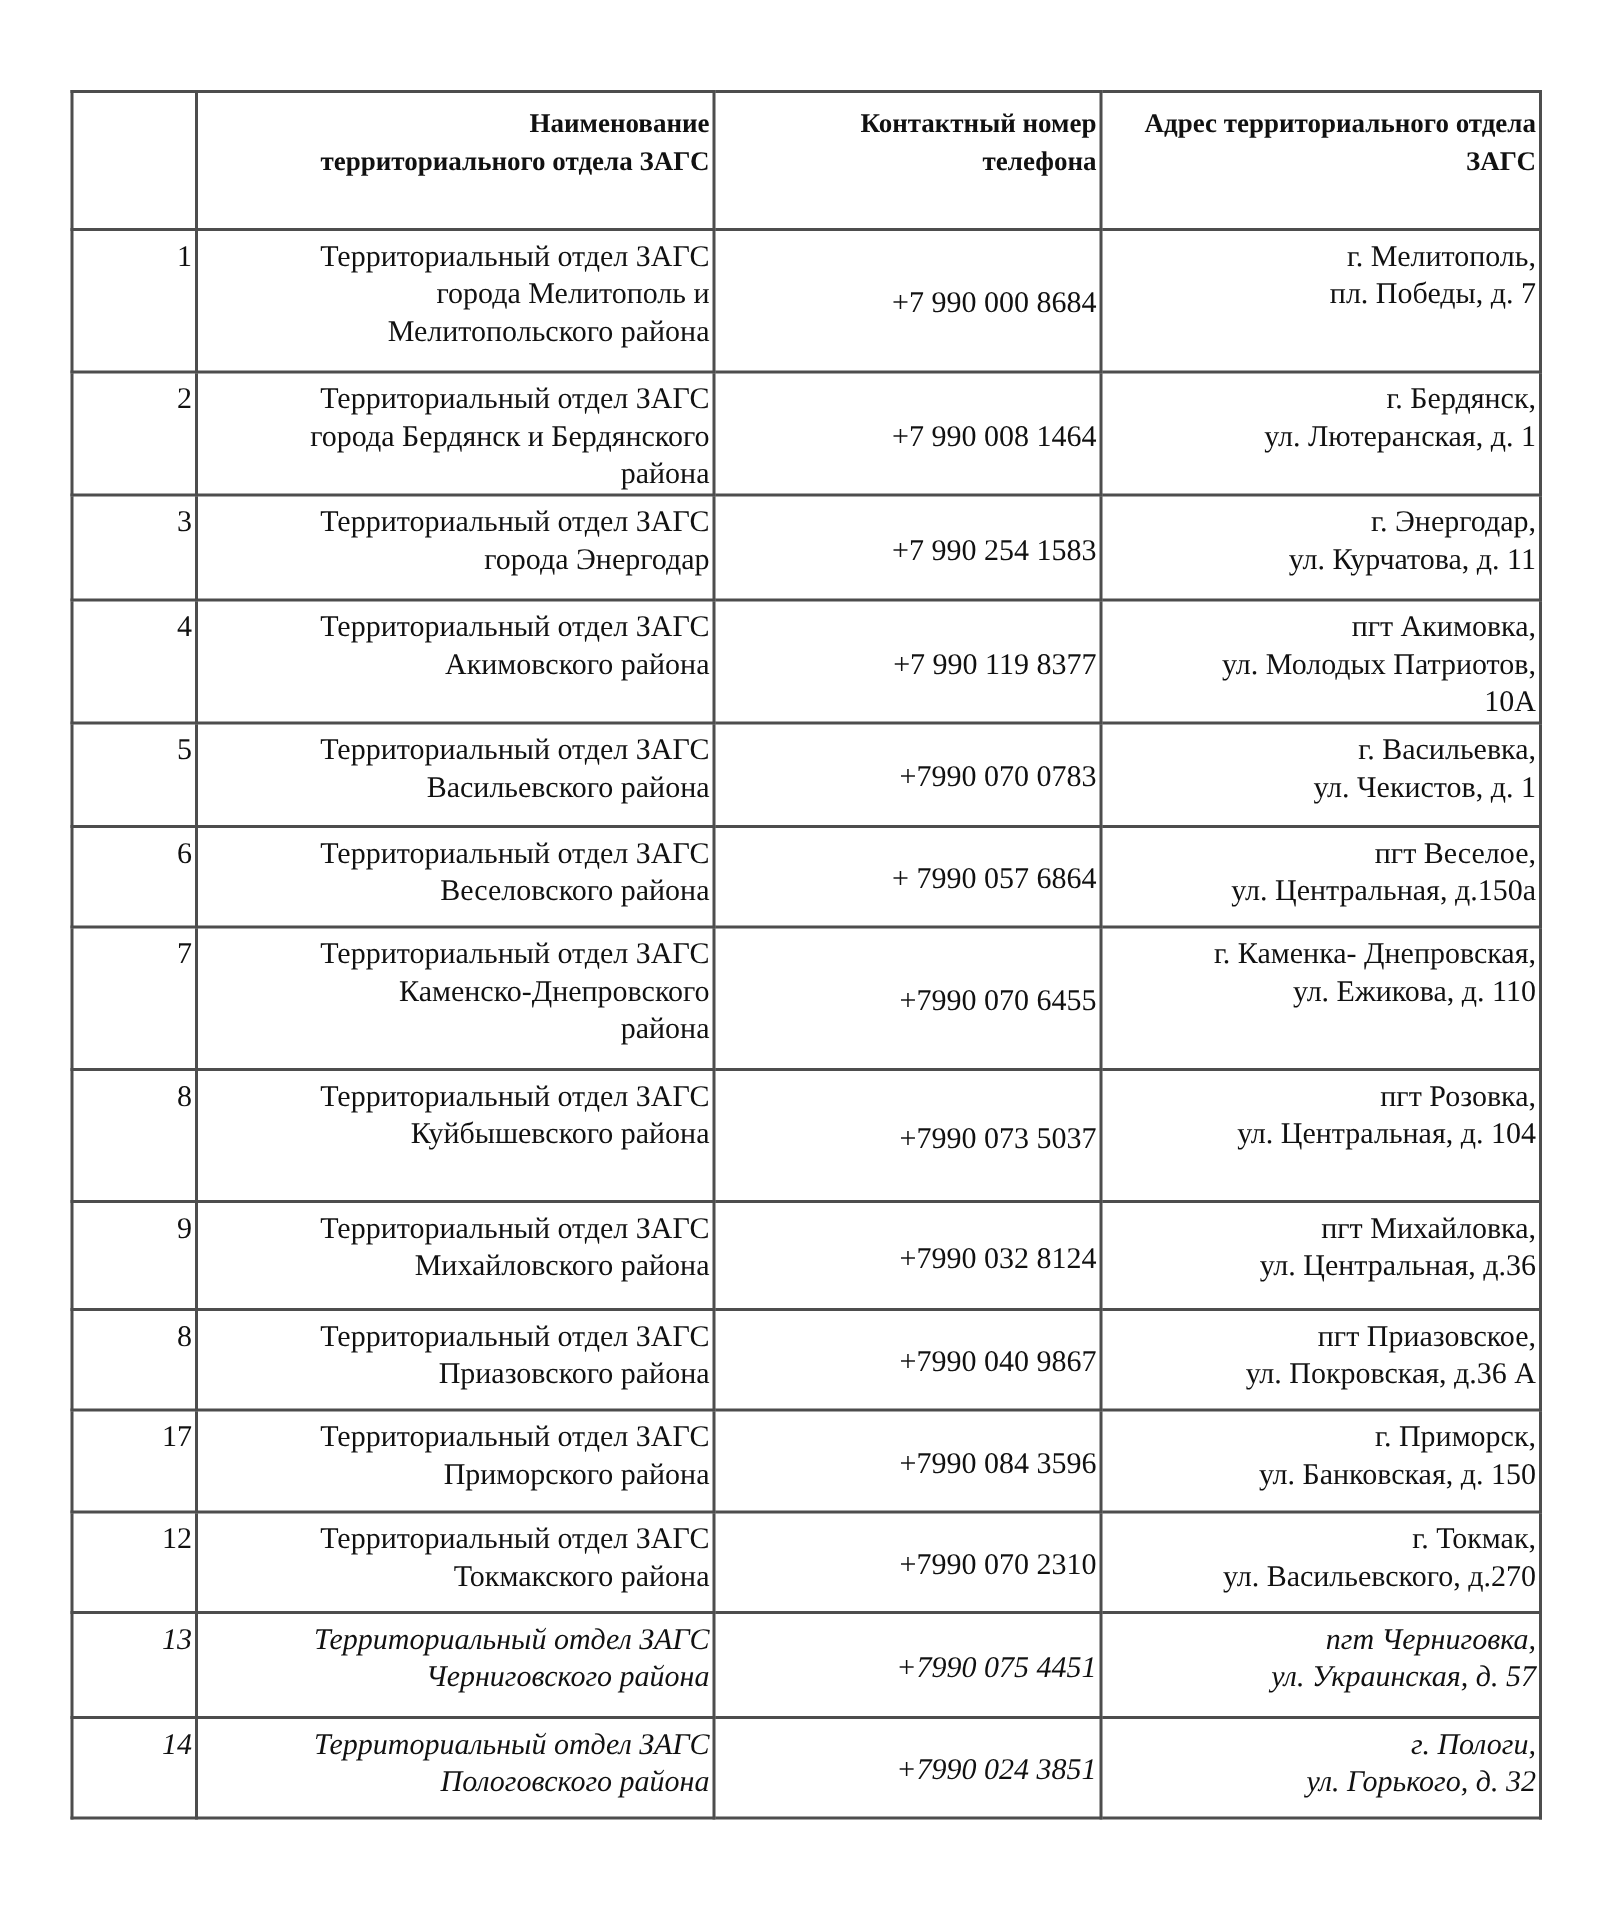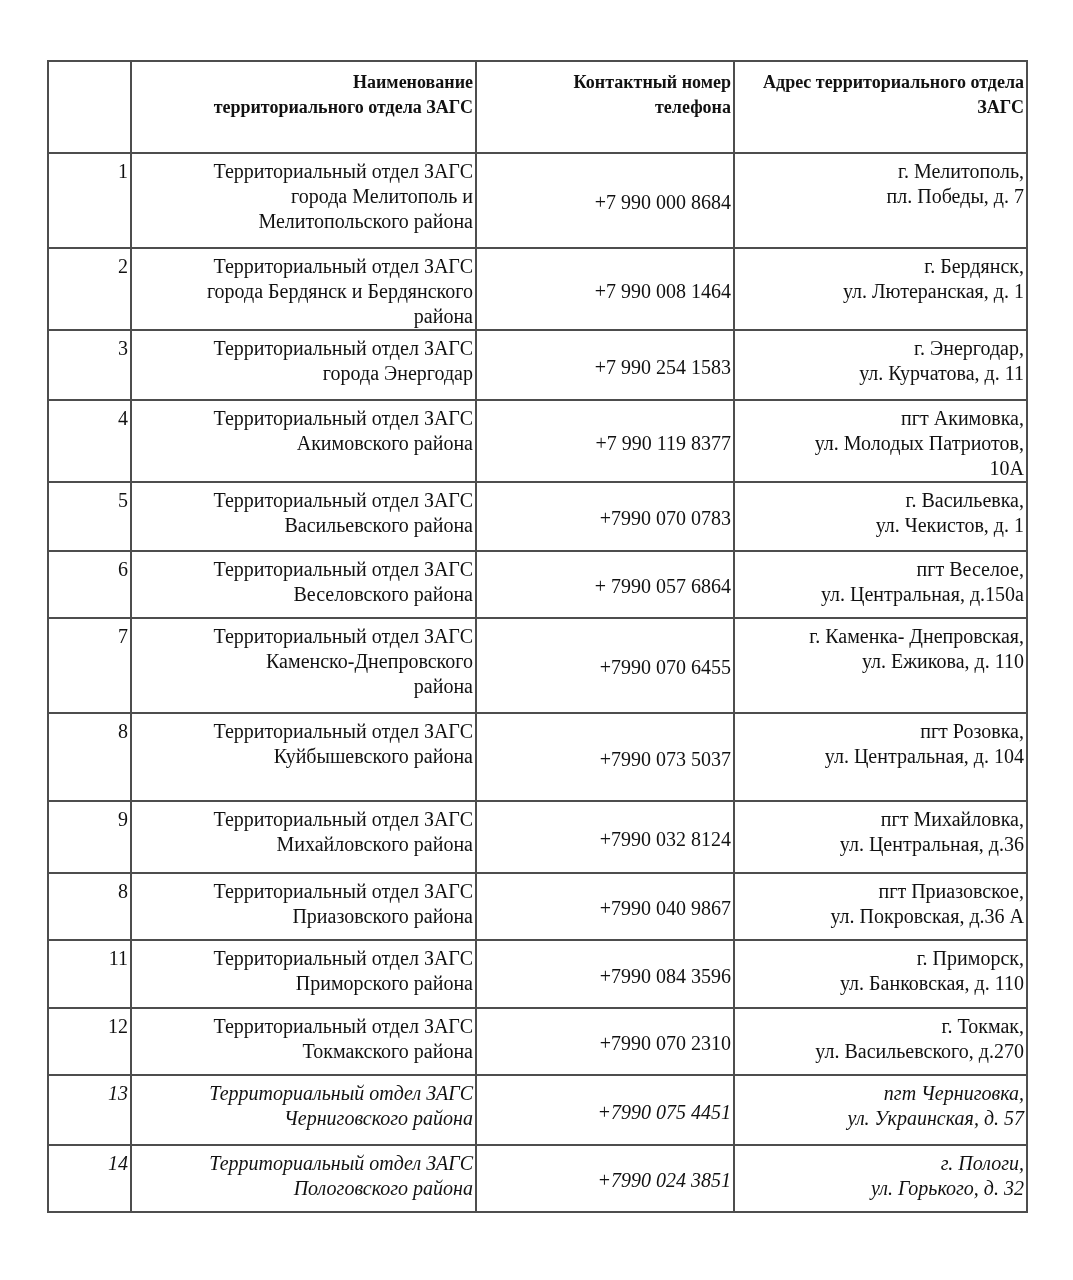--- a/index.html
+++ b/index.html
@@ -152,26 +152,26 @@
       </tr>
       <tr style="height: 67px;">
         <td>8</td>
         <td>Территориальный отдел ЗАГС
 Приазовского района</td>
         <td class="phone">+7990 040 9867</td>
         <td>пгт Приазовское,
 ул. Покровская, д.36 А</td>
       </tr>
       <tr style="height: 68px;">
-        <td>11</td>
+        <td>17</td>
         <td>Территориальный отдел ЗАГС
 Приморского района</td>
         <td class="phone">+7990 084 3596</td>
         <td>г. Приморск,
-ул. Банковская, д. 110</td>
+ул. Банковская, д. 150</td>
       </tr>
       <tr style="height: 67px;">
         <td>12</td>
         <td>Территориальный отдел ЗАГС
 Токмакского района</td>
         <td class="phone">+7990 070 2310</td>
         <td>г. Токмак,
 ул. Васильевского, д.270</td>
       </tr>
       <tr style="height: 70px; font-style: italic;">

